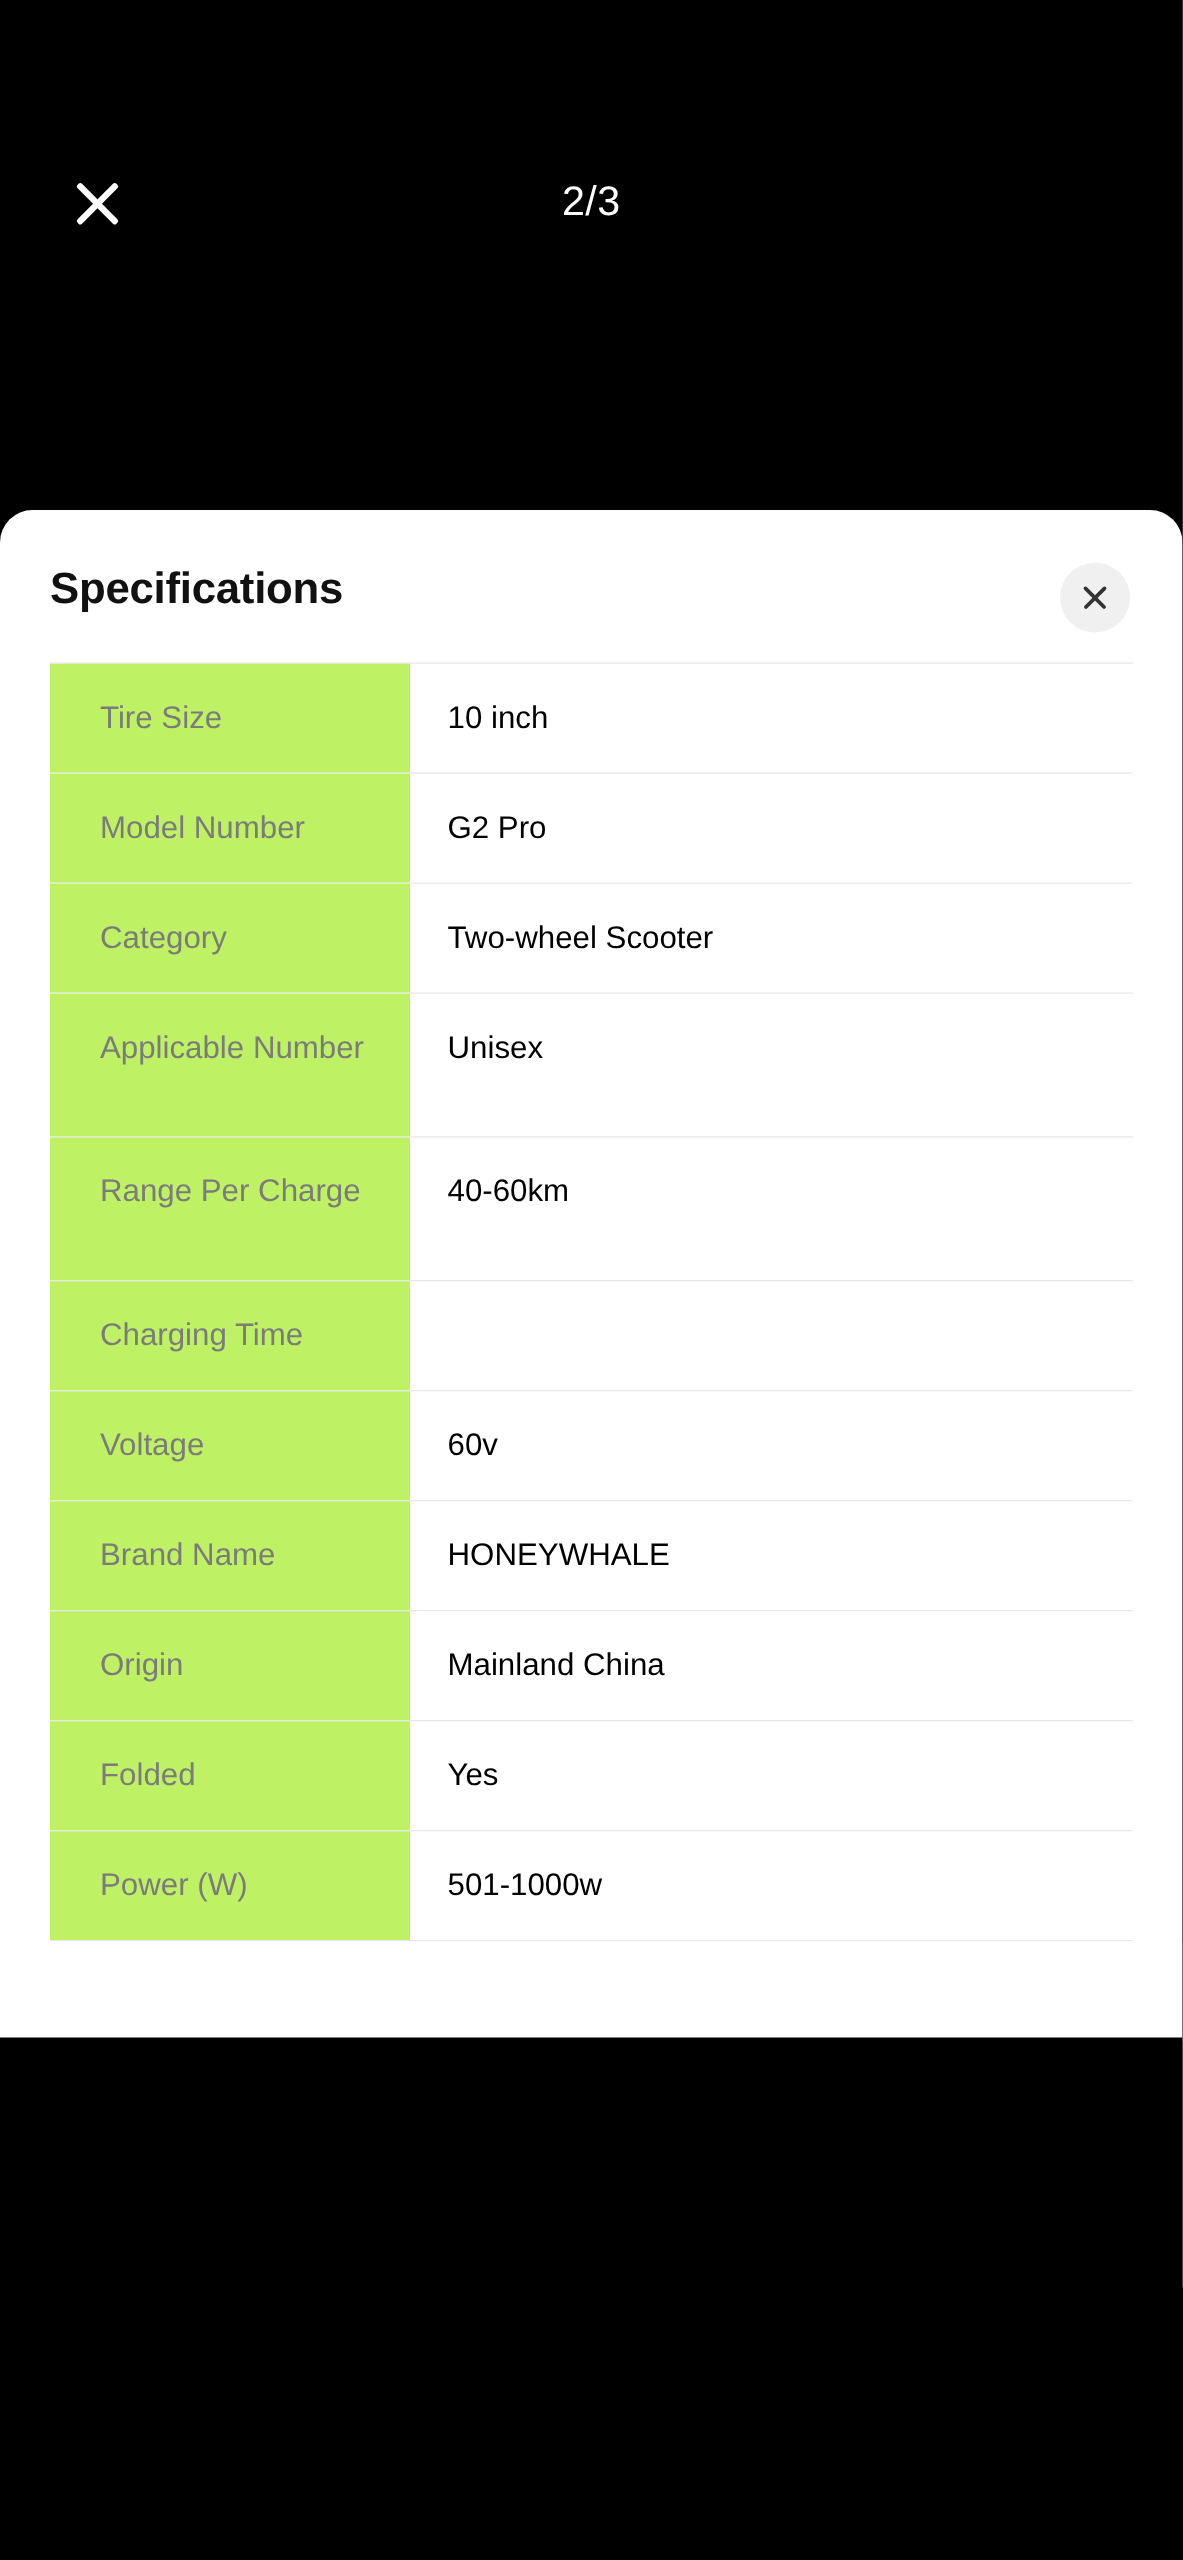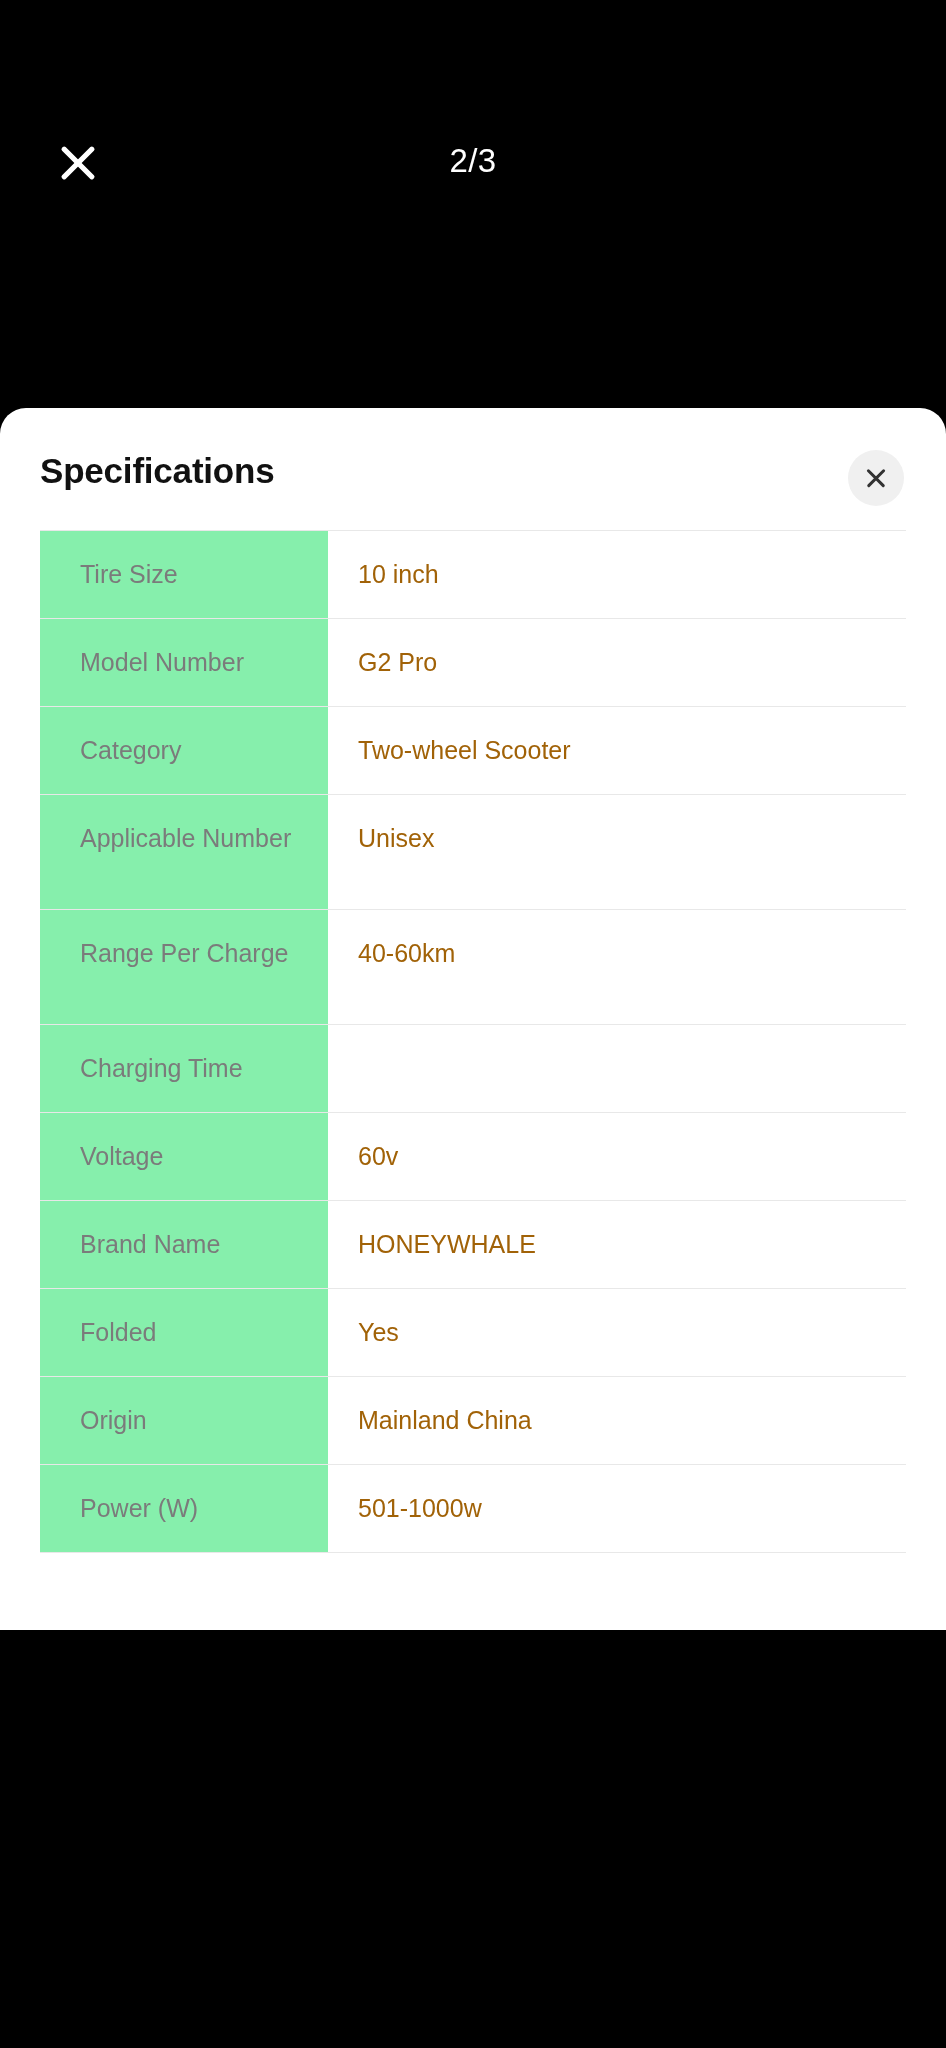--- a/index.html
+++ b/index.html
@@ -122,34 +122,34 @@
   }
   .spec-row {
     display: flex;
     align-items: stretch;
     border-bottom: 1px solid #e8e8e8;
     min-height: 84px;
   }
   .spec-label {
     width: 288px;
     flex: 0 0 288px;
-    background: #86efac;
+    background: #bef264;
     box-sizing: border-box;
     padding: 24px 22px 24px 40px;
     color: #7b7b7b;
     font-size: 25px;
     line-height: 39px;
     display: flex;
     align-items: flex-start;
   }
   .spec-value {
     flex: 1 1 auto;
     box-sizing: border-box;
     padding: 24px 20px 24px 30px;
-    color: #a16207;
+    color: #000000;
     font-size: 25px;
     line-height: 39px;
     display: flex;
     align-items: flex-start;
   }
   .spec-row.tall { min-height: 114px; }
 
   .sheet-bottom-pad {
     height: 80px;
     background: #ffffff;
@@ -217,30 +217,30 @@
         <div class="spec-label">Voltage</div>
         <div class="spec-value">60v</div>
       </div>
 
       <div class="spec-row">
         <div class="spec-label">Brand Name</div>
         <div class="spec-value">HONEYWHALE</div>
       </div>
 
       <div class="spec-row">
+        <div class="spec-label">Origin</div>
+        <div class="spec-value">Mainland China</div>
+      </div>
+
+      <div class="spec-row">
         <div class="spec-label">Folded</div>
         <div class="spec-value">Yes</div>
       </div>
 
       <div class="spec-row">
-        <div class="spec-label">Origin</div>
-        <div class="spec-value">Mainland China</div>
-      </div>
-
-      <div class="spec-row">
         <div class="spec-label">Power (W)</div>
         <div class="spec-value">501-1000w</div>
       </div>
 
     </div>
 
     <div class="sheet-bottom-pad"></div>
   </div>
 
   <div class="bottom-black"></div>

